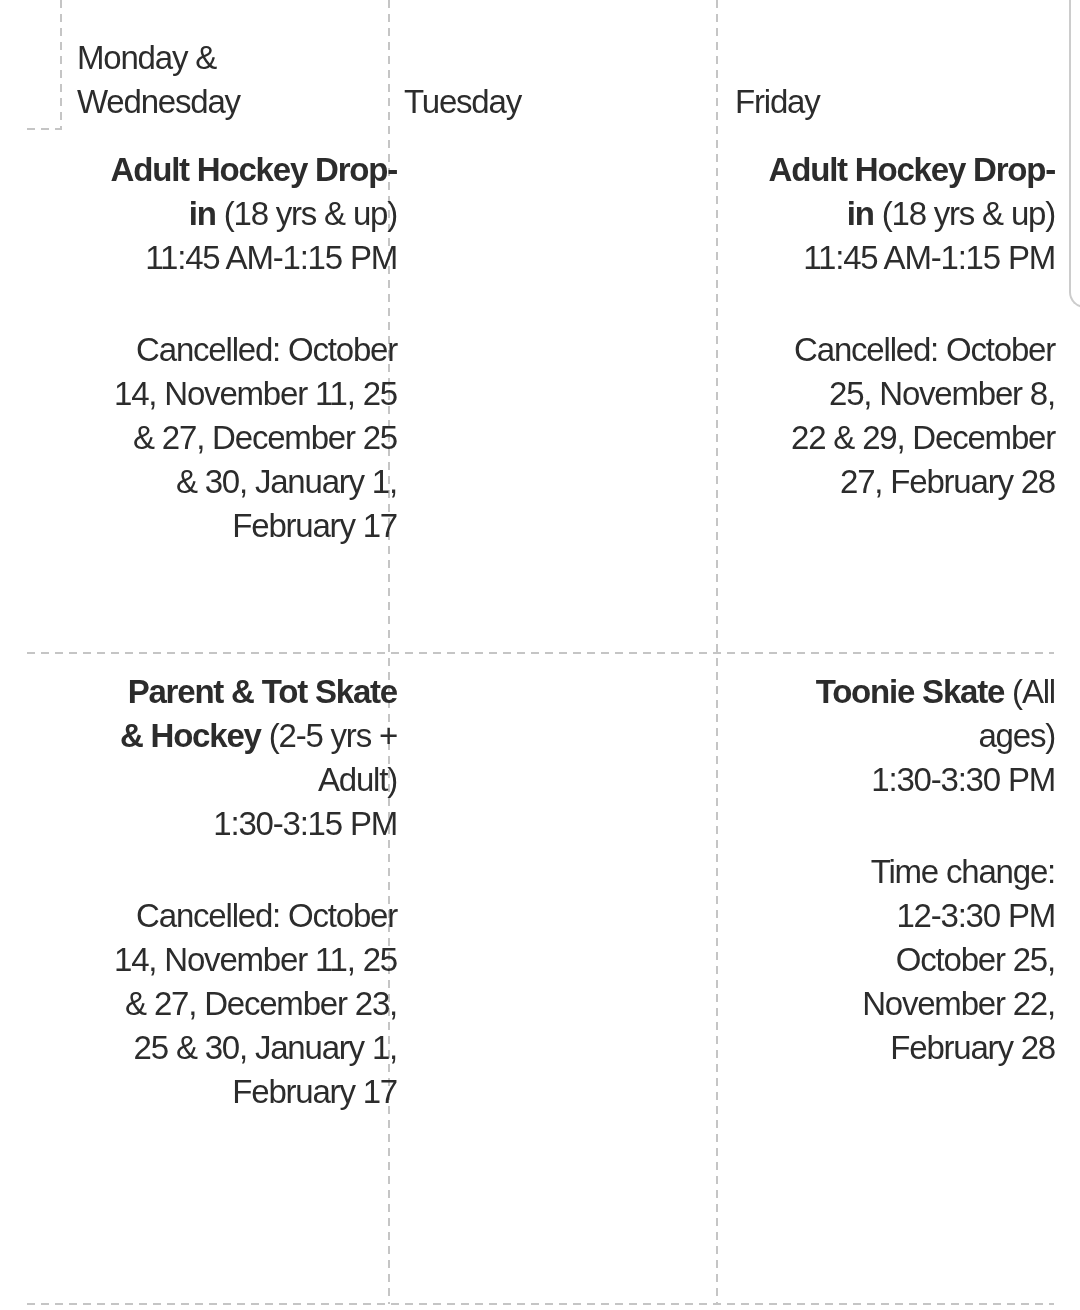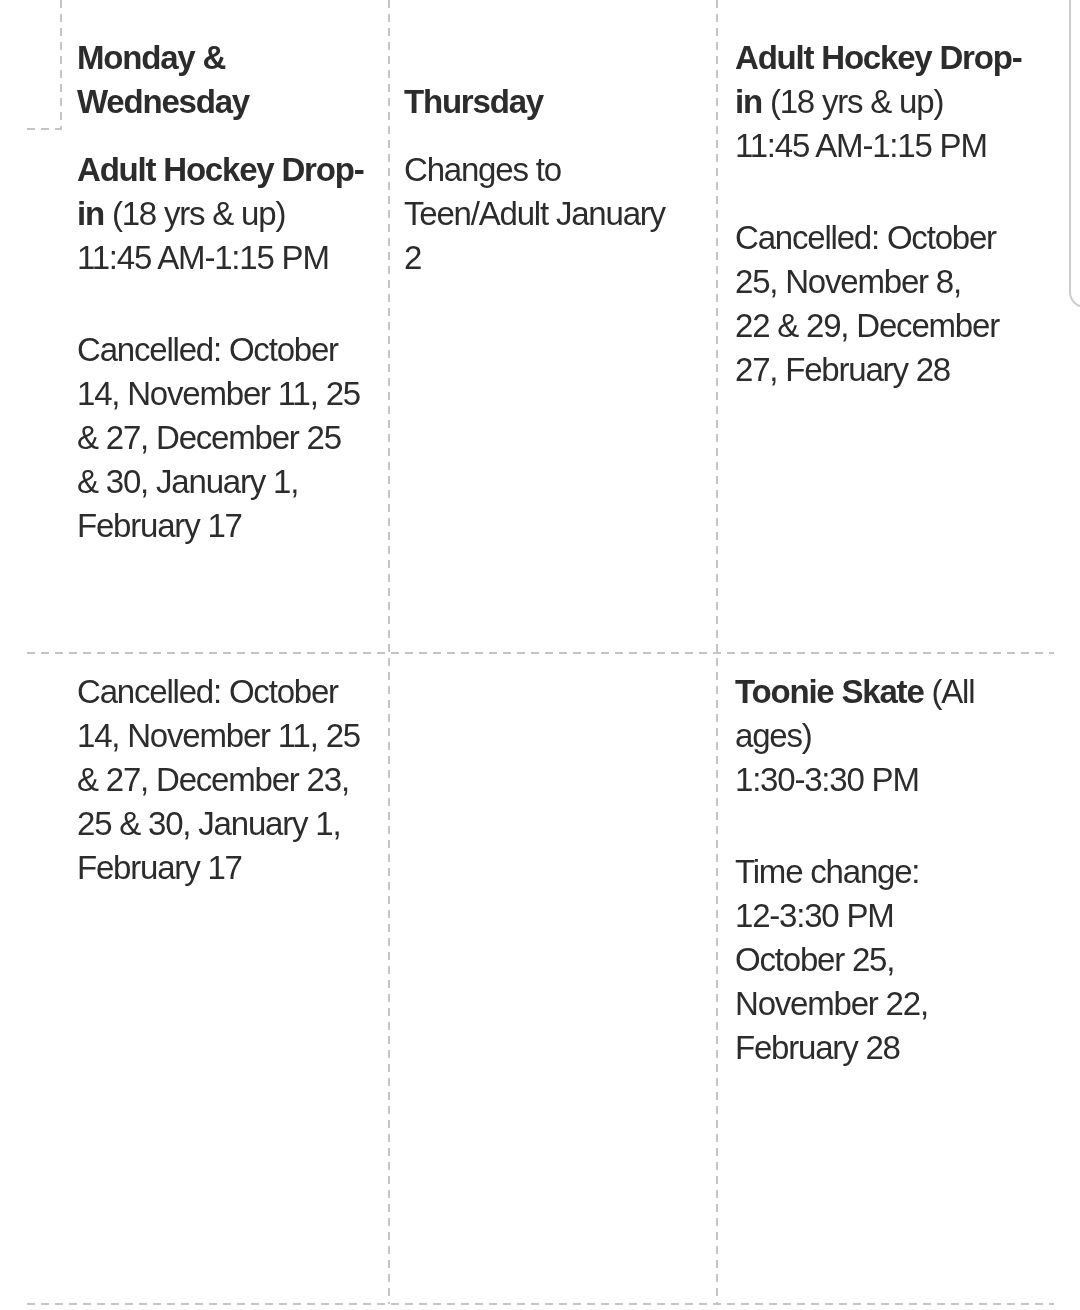--- a/index.html
+++ b/index.html
@@ -19,23 +19,23 @@
   #divider-row{left:27px;top:652px;width:1027px;}
   #border-bottom{left:27px;top:1303px;width:1027px;}
   #corner-jog-v{left:60px;top:0;height:130px;}
   #corner-jog-h{left:27px;top:128px;width:35px;}
   
   .corner{position:absolute;left:1069px;top:-16px;width:60px;height:322px;
     border-left:2px solid #cccccc;border-bottom:2px solid #cccccc;
     border-bottom-left-radius:16px;}
   
   .cell{position:absolute;font-size:33px;line-height:44px;letter-spacing:-1.2px;}
-  .cell p{margin:0 0 48px 0;}
+  .cell p{margin:0 0 48px 0;text-align:right;}
   .cell p:last-child{margin-bottom:0;}
-  .hdr{height:88px;display:flex;align-items:flex-end;font-weight:700;
+  .hdr{height:88px;display:flex;align-items:flex-end;font-weight:400;
     white-space:pre-line;margin-bottom:24px;}
   .cell b{font-weight:700;}
   #cell-r1c1{left:77px;top:36px;width:320px;}
   #cell-r1c2{left:404px;top:36px;width:320px;}
   #cell-r1c3{left:735px;top:36px;width:320px;}
   #cell-r2c1{left:77px;top:670px;width:320px;}
   #cell-r2c2{left:404px;top:670px;width:300px;}
   #cell-r2c3{left:735px;top:670px;width:320px;}
 </style>
 </head>
@@ -50,27 +50,28 @@
 
 <div class="corner"></div>
 
 <div class="cell" id="cell-r1c1">
     <div class="hdr"><span>Monday &amp;
 Wednesday</span></div>
     <p><b>Adult Hockey Drop-</b><br><b>in</b> (18 yrs &amp; up)<br>11:45 AM-1:15 PM</p>
     <p>Cancelled: October<br>14, November 11, 25<br>&amp; 27, December 25<br>&amp; 30, January 1,<br>February 17</p>
   </div>
 <div class="cell" id="cell-r1c2">
-    <div class="hdr"><span>Thursday</span></div>
-    <p>Changes to<br>Teen/Adult January<br>2</p>
+    <div class="hdr"><span>Tuesday</span></div>
   </div>
 <div class="cell" id="cell-r1c3">
+    <div class="hdr"><span>Friday</span></div>
     <p><b>Adult Hockey Drop-</b><br><b>in</b> (18 yrs &amp; up)<br>11:45 AM-1:15 PM</p>
     <p>Cancelled: October<br>25, November 8,<br>22 &amp; 29, December<br>27, February 28</p>
   </div>
 <div class="cell" id="cell-r2c1">
+    <p><b>Parent &amp; Tot Skate</b><br><b>&amp; Hockey</b> (2-5 yrs +<br>Adult)<br>1:30-3:15 PM</p>
     <p>Cancelled: October<br>14, November 11, 25<br>&amp; 27, December 23,<br>25 &amp; 30, January 1,<br>February 17</p>
   </div>
 <div class="cell" id="cell-r2c2"></div>
 <div class="cell" id="cell-r2c3">
     <p><b>Toonie Skate</b> (All<br>ages)<br>1:30-3:30 PM</p>
     <p>Time change:<br>12-3:30 PM<br>October 25,<br>November 22,<br>February 28</p>
   </div>
 
 </body></html>

